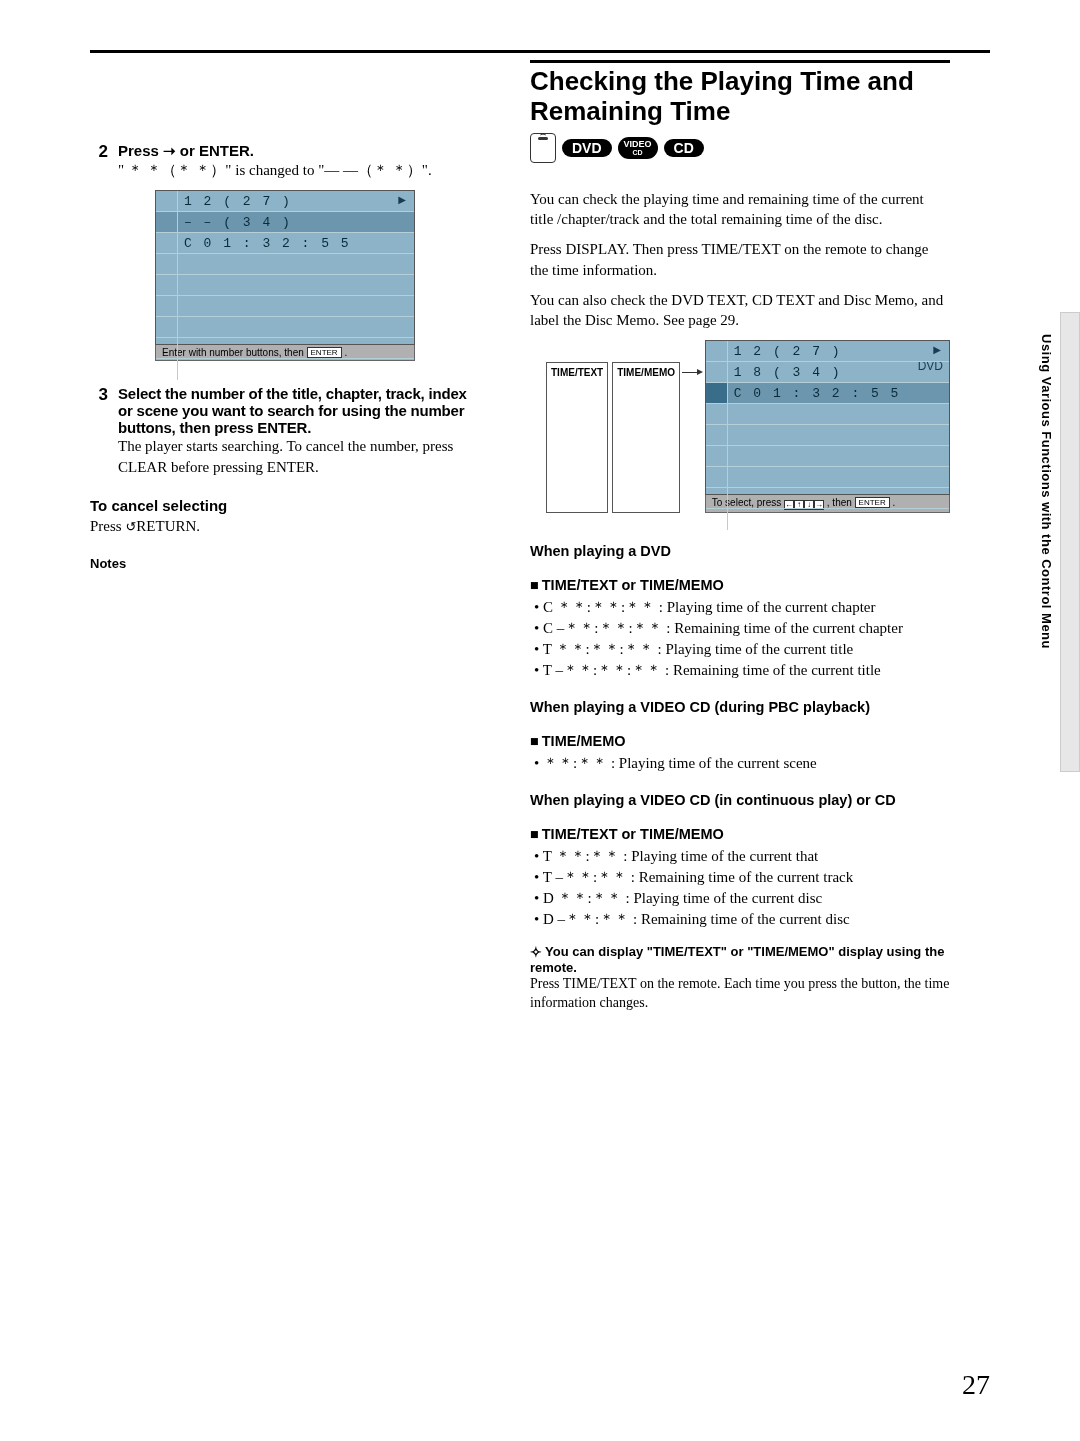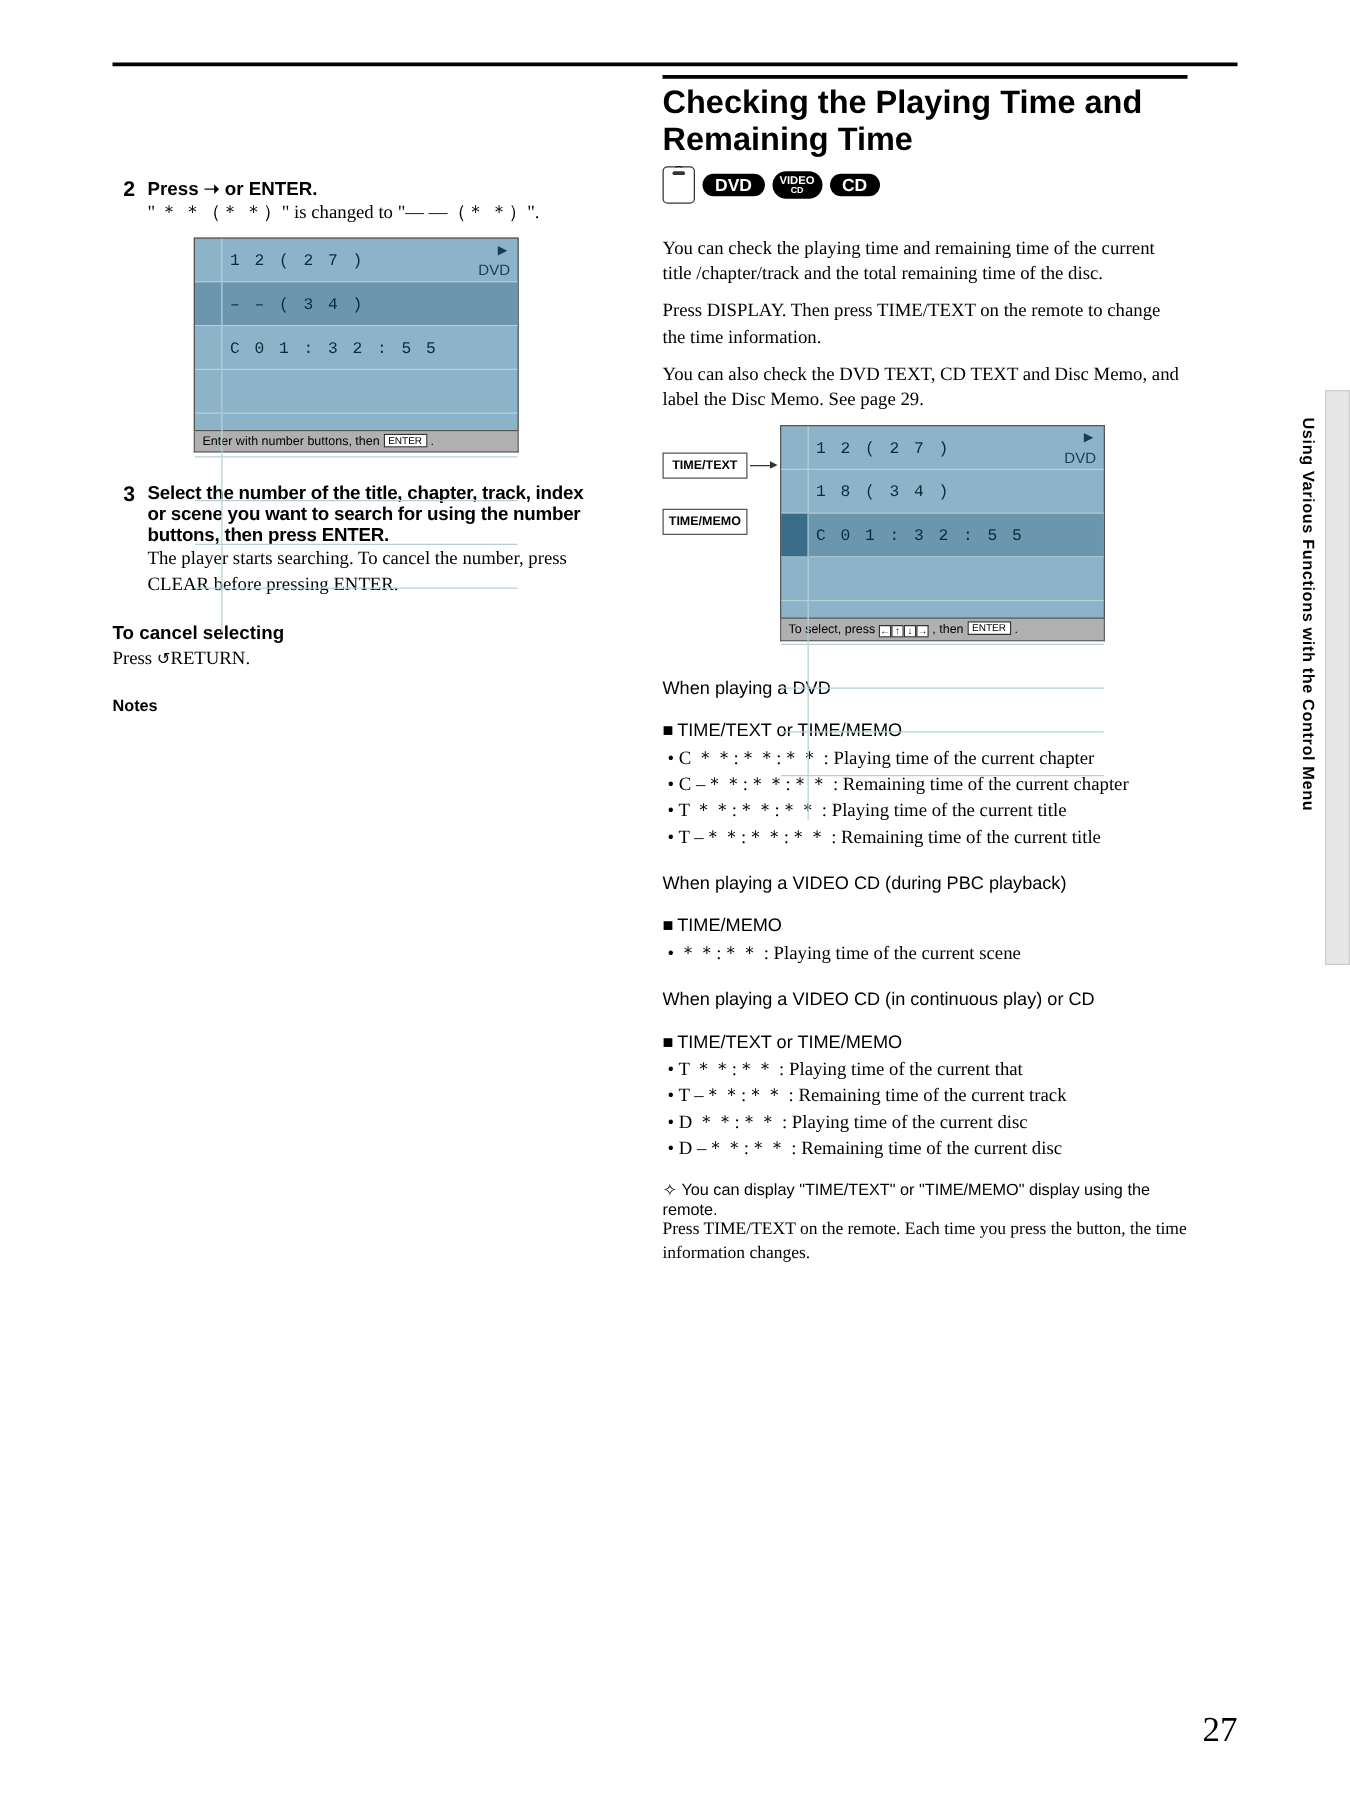--- a/index.html
+++ b/index.html
@@ -46,21 +46,21 @@
     margin: 10px auto 24px auto;
     width: 260px;
   }
   .lcd-screen {
     border: 1px solid #555;
     background: #8cb3c8;
     height: 155px;
     position: relative;
   }
   .lcd-row {
-    height: 35px;
+    height: 21px;
     border-bottom: 1px solid #b5cfd9;
     display: flex;
     align-items: center;
     padding-left: 28px;
     font-family: 'Courier New', monospace;
     font-size: 13px;
     letter-spacing: 2px;
     color: #0a2b3b;
     position: relative;
   }
@@ -122,27 +122,27 @@
   }
   .remote-icon::before { content:""; width:10px; height:3px; background:#333; border-radius:2px;}
   .remote-icon span { position:absolute; top:-6px; left:50%; transform:translateX(-50%); font-size:10px;}
   .pill { background:#000; color:#fff; border-radius: 12px; padding:1px 10px; font-family: Arial, sans-serif; font-weight:bold; font-size:14px; display:inline-flex; align-items:center; justify-content:center;}
   .pill.small { font-size:9px; line-height:1; padding:3px 6px; flex-direction:column;}
   .pill.small .sub { font-size:7px;}
 
   .intro { font-size: 15px; line-height: 1.35; margin-bottom: 10px;}
 
   .lcd2-wrap { display:flex; gap:2px; margin: 6px auto 30px 0;}
-  .lcd2-labels { display:flex; flex-direction:column; gap:24px; padding-top:22px;}
+  .lcd2-labels { display:flex; flex-direction:row; gap:4px; padding-top:22px;margin-left:16px;}
   .lcd2-label { border:1px solid #555; font-family: Arial, sans-serif; font-size:10px; font-weight:bold; padding:4px 4px; text-align:center; background:#fff; }
   .lcd2-arrow1 { position:relative; width:22px;}
   .lcd2-arrow1::before { content:""; position:absolute; left:0; right:2px; top:32px; height:1px; background:#333;}
   .lcd2-arrow1::after { content:""; position:absolute; right:0; top:29px; border-left:6px solid #333; border-top:3px solid transparent; border-bottom:3px solid transparent;}
 
-  .sub-h-bold { font-family: Arial, sans-serif; font-weight: normal; font-size: 14.5px; margin-top: 18px;}
+  .sub-h-bold { font-family: Arial, sans-serif; font-weight: bold; font-size: 14.5px; margin-top: 18px;}
   .black-sq::before { content:"■"; margin-right:3px;}
 
   .side-tab {
     position:absolute; right:0; top:312px;
     width:20px; height:460px;
     background:#e7e7e7; border:1px solid #ccc;
   }
   .side-text {
     position:absolute; right: 26px; top: 334px;
     font-family: Arial, sans-serif; font-weight:bold; font-size:13px;

